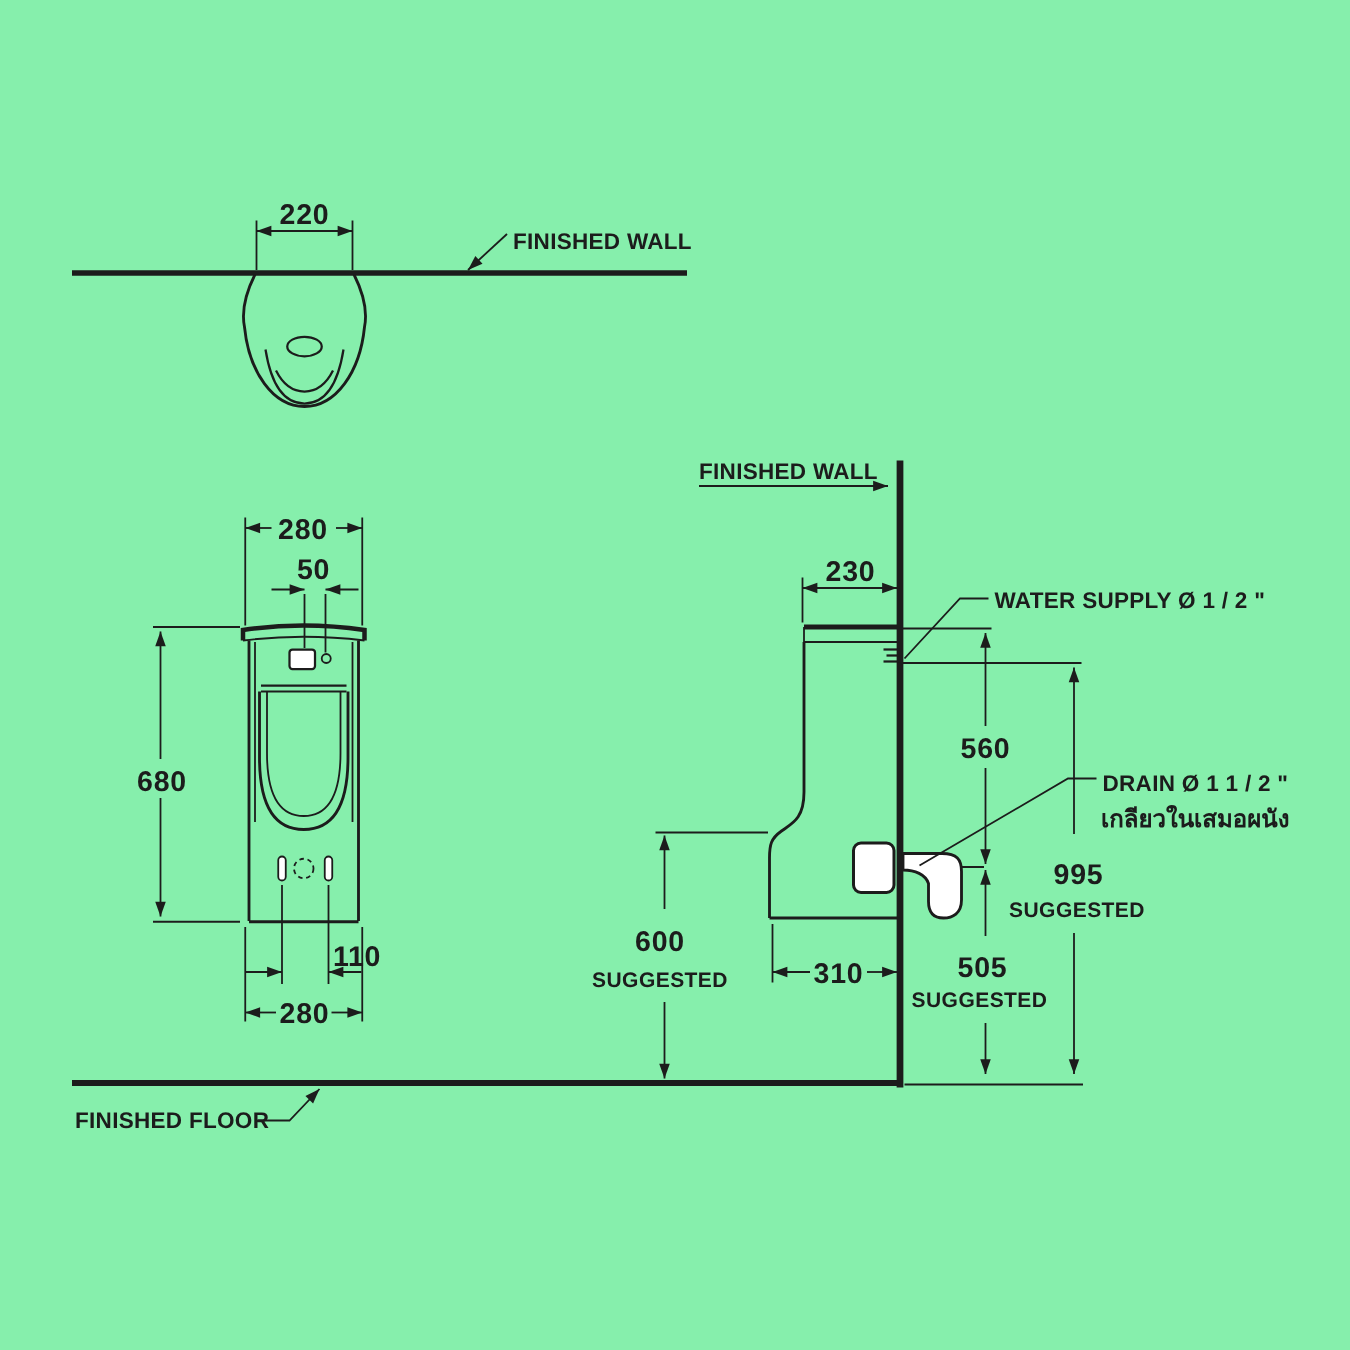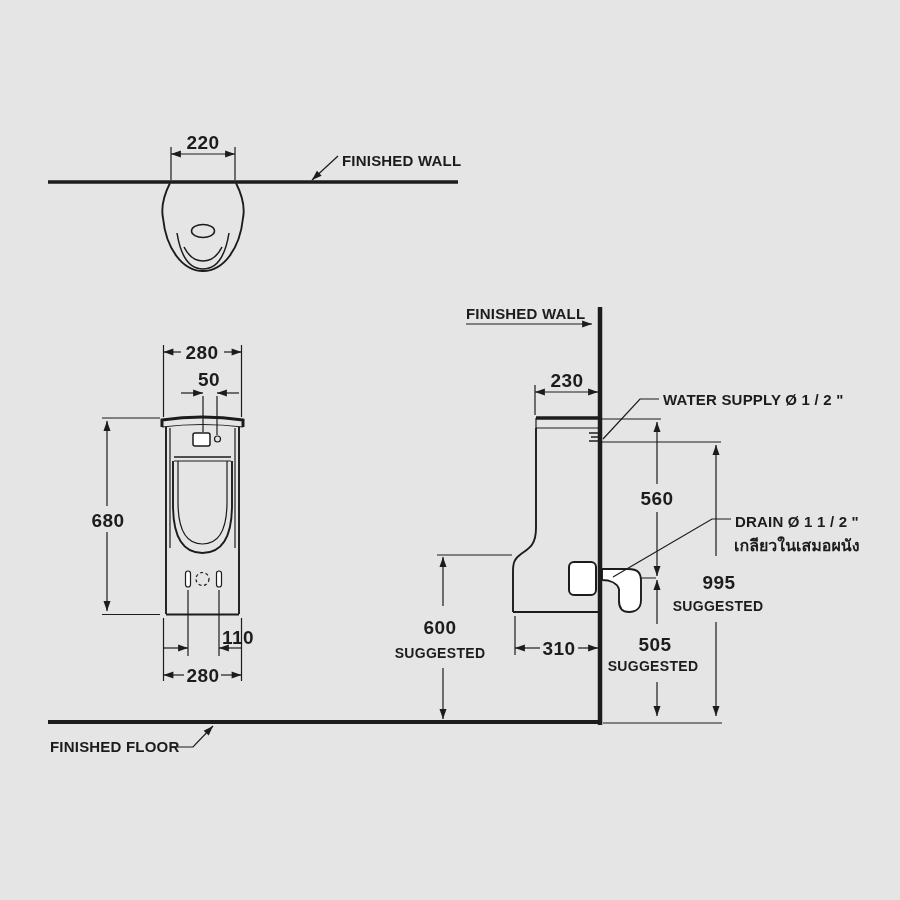--- a/index.html
+++ b/index.html
@@ -1,16 +1,16 @@
 <!DOCTYPE html>
 <html><head>
 <meta charset="utf-8">
 <style>
   html,body{margin:0;padding:0;background:#ffffff;}
-  .canvas{position:relative;width:900px;height:900px;background:#e5e5e5;overflow:hidden;}
+  .canvas{position:relative;width:900px;height:900px;background:#86efac;overflow:hidden;}
   svg{display:block;}
   svg text{fill:#1c1c1c;}
   .num{font:bold 19px "Liberation Sans","DejaVu Sans",sans-serif;letter-spacing:0.5px;}
   .lbl{font:bold 15px "Liberation Sans","DejaVu Sans",sans-serif;letter-spacing:0.2px;}
   .sug{font:bold 14px "Liberation Sans","DejaVu Sans",sans-serif;letter-spacing:0.3px;}
   .thai{font:bold 16px "DejaVu Sans","Liberation Sans",sans-serif;}
   .ln{stroke:#1c1c1c;fill:none;}
   .thin{stroke-width:1.2;}
   .med{stroke-width:1.5;}
   .out{stroke-width:1.9;}

